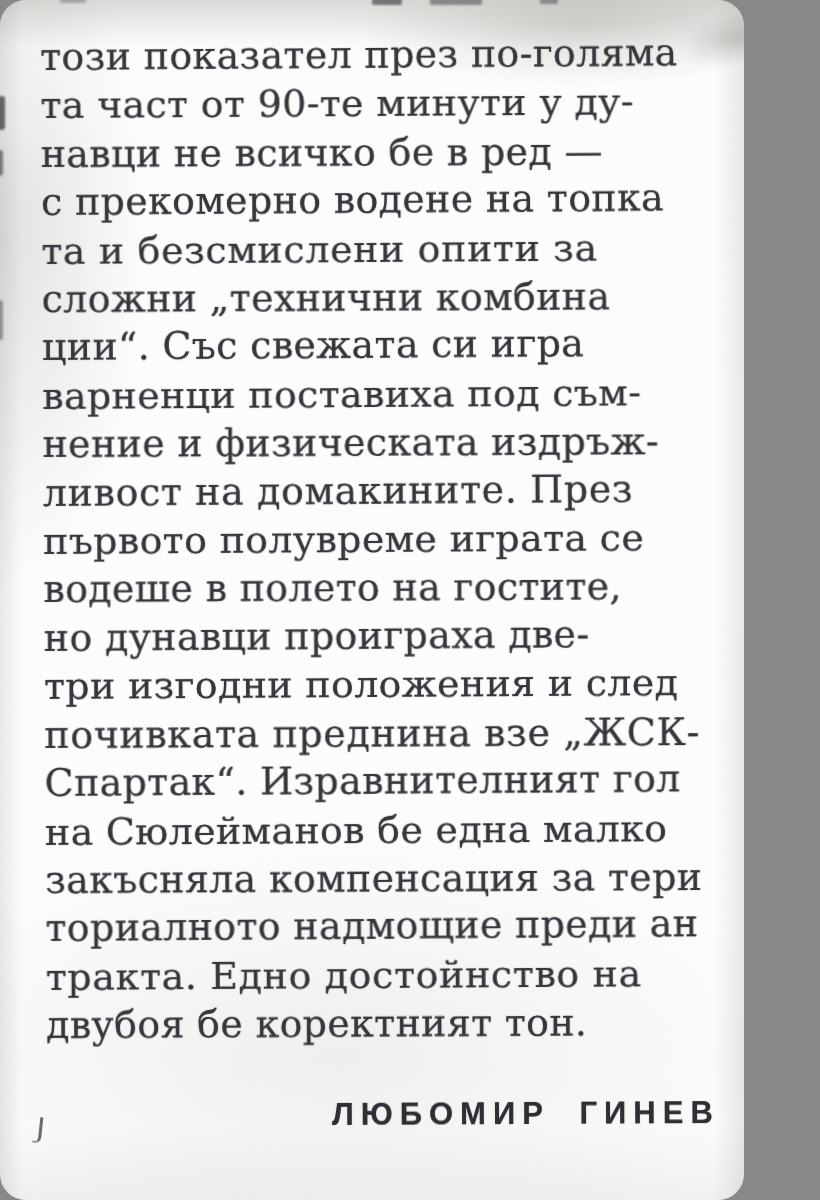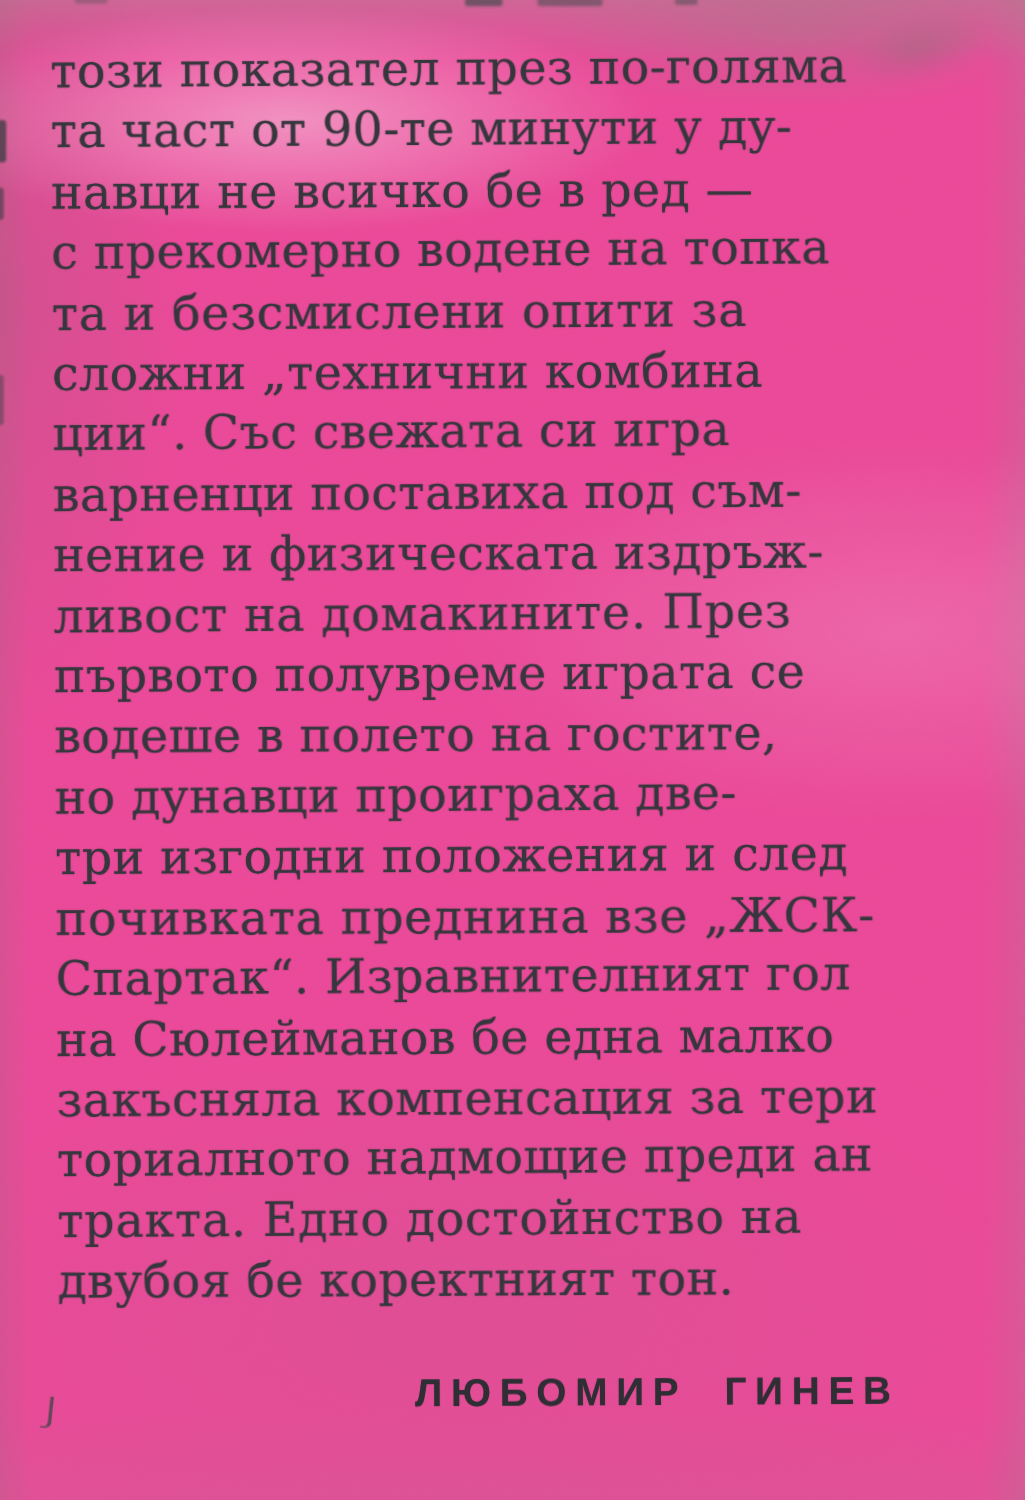--- a/index.html
+++ b/index.html
@@ -2,25 +2,26 @@
 <html lang="bg"><head>
 <meta charset="utf-8">
 <style>
   html, body {
     margin: 0;
     padding: 0;
     background: #888;
   }
   .page {
     position: relative;
-    width: 820px;
+    width: 744px;
     height: 1200px;
     overflow: hidden;
-    background: #ec4899;
+    background: #ffffff;
     font-family: "DejaVu Serif", "Liberation Serif", serif;
+    border-radius: 26px;
   }
 
   
   .stains {
     position: absolute;
     inset: 0;
     pointer-events: none;
     background:
       radial-gradient(ellipse 320px 90px at 78% 2%, rgba(138,136,128,0.30), transparent 70%),
       radial-gradient(ellipse 420px 130px at 28% 8%, rgba(255,255,255,0.40), transparent 70%),

